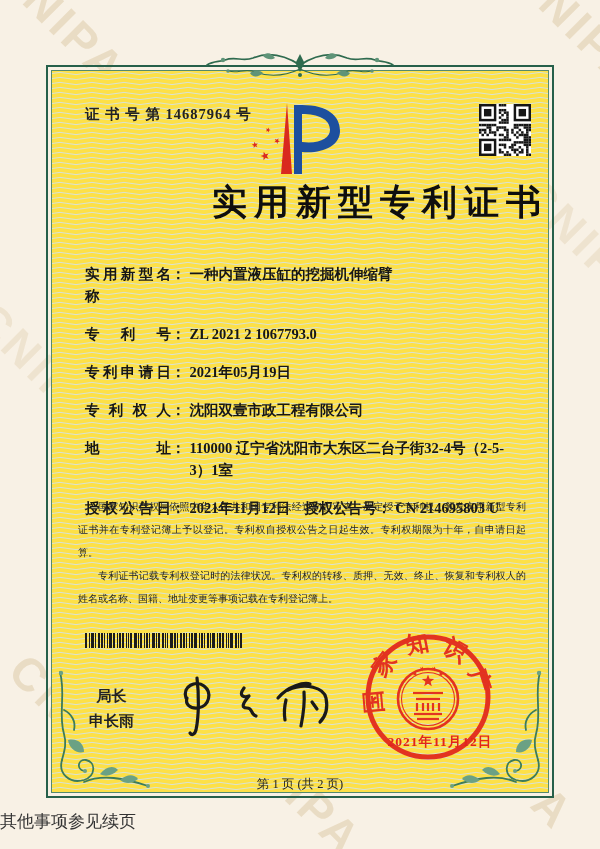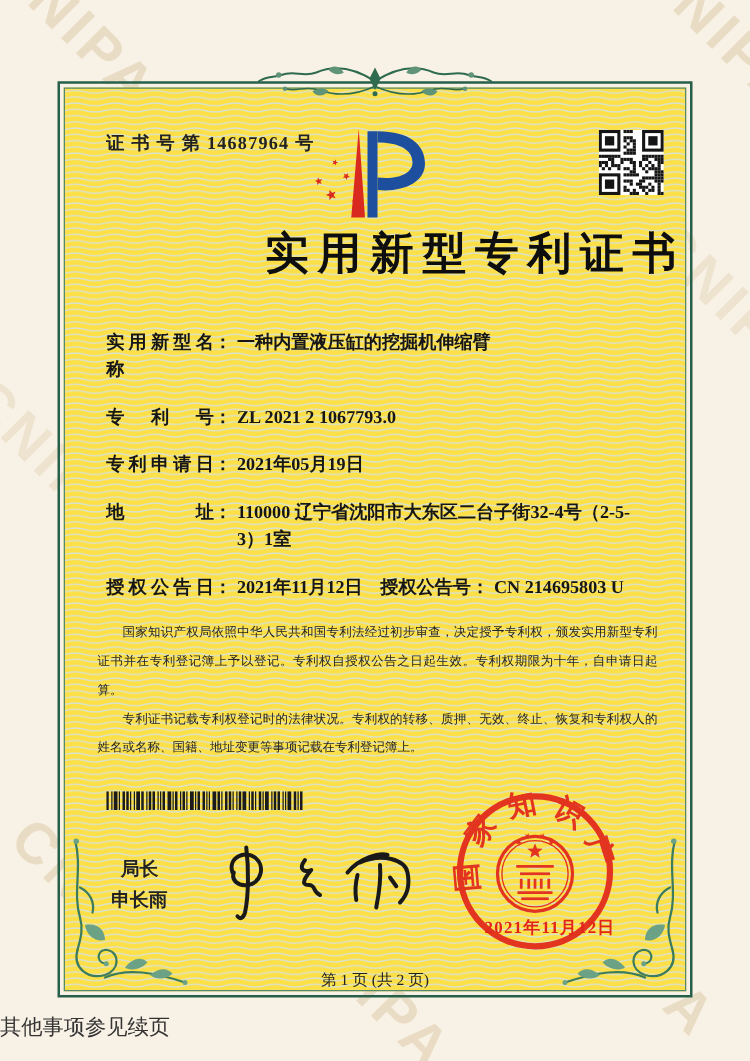--- a/index.html
+++ b/index.html
@@ -236,20 +236,23 @@
         <div class="frow">
           <span class="flabel">实用新型名称</span><span>：</span><span class="fvalue">一种内置液压缸的挖掘机伸缩臂</span>
         </div>
         <div class="frow">
           <span class="flabel">专利号</span><span>：</span><span class="fvalue">ZL 2021 2 1067793.0</span>
         </div>
         <div class="frow">
           <span class="flabel">专利申请日</span><span>：</span><span class="fvalue">2021年05月19日</span>
         </div>
         <div class="frow">
+          <span class="flabel">专利权人</span><span>：</span><span class="fvalue">沈阳双壹市政工程有限公司</span>
+        </div>
+        <div class="frow">
           <span class="flabel">地址</span><span>：</span><span class="fvalue">110000 辽宁省沈阳市大东区二台子街32-4号（2-5-3）1室</span>
         </div>
         <div class="frow frow-grant">
           <span class="gpair"><span class="flabel">授权公告日</span><span>：</span><span class="gval">2021年11月12日</span></span>
           <span class="gpair2"><span>授权公告号</span><span>：</span><span class="gval">CN 214695803 U</span></span>
         </div>
       </div>
 
       <div class="body-text">
         <p>国家知识产权局依照中华人民共和国专利法经过初步审查，决定授予专利权，颁发实用新型专利证书并在专利登记簿上予以登记。专利权自授权公告之日起生效。专利权期限为十年，自申请日起算。</p>

